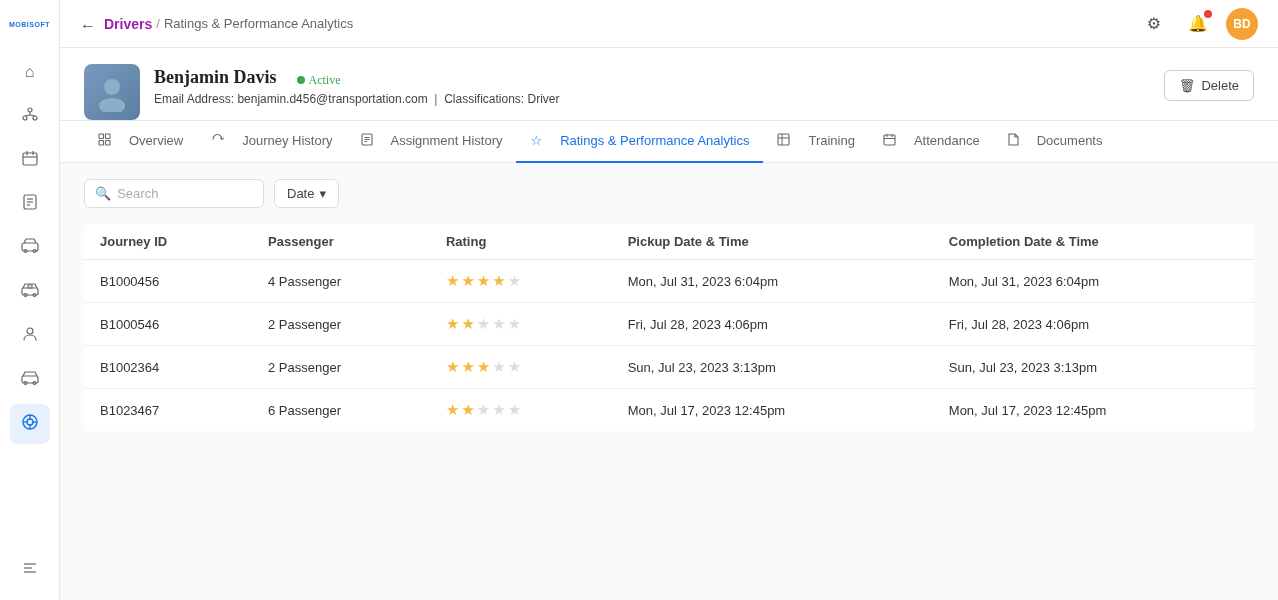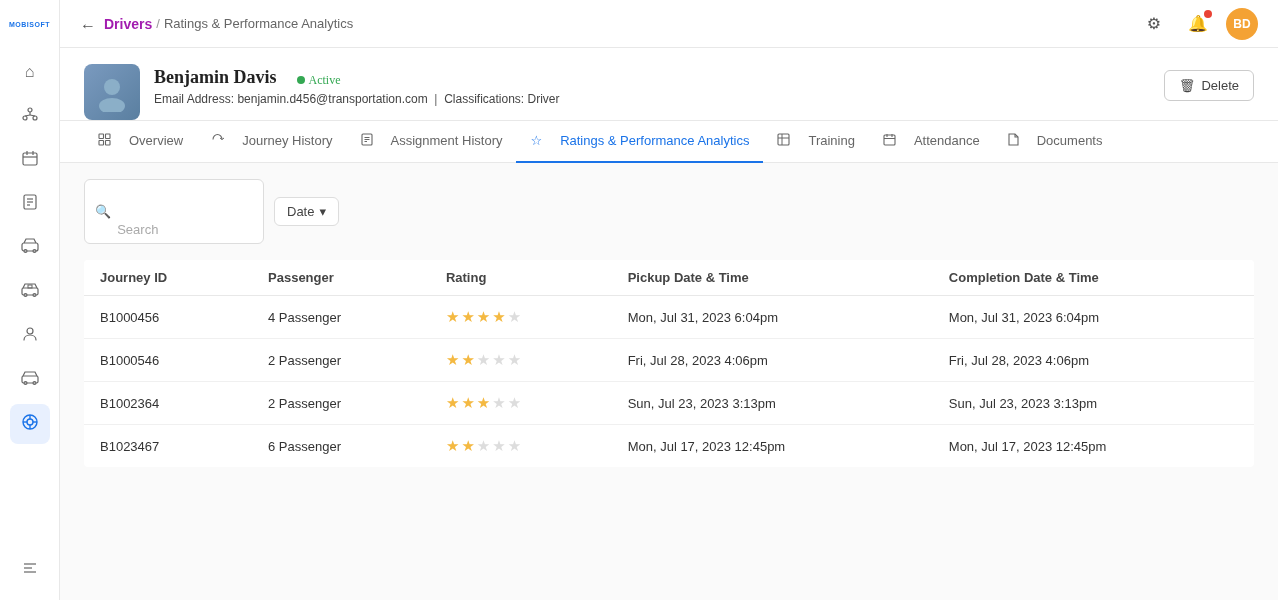--- a/index.html
+++ b/index.html
@@ -144,21 +144,21 @@
     .table-area { flex: 1; padding: 16px 24px; background: #fafafa; overflow: auto; }
 
     
     .toolbar { display: flex; align-items: center; justify-content: space-between; margin-bottom: 16px; }
     .search-box {
       display: flex; align-items: center; gap: 6px;
       border: 1px solid #ddd; border-radius: 6px; padding: 6px 10px;
       background: #fff; width: 180px;
     }
     .search-icon { color: #aaa; font-size: 13px; }
-    .search-input { border: none; outline: none; font-size: 13px; color: #15803d; width: 100%; background: transparent; margin-top: 36px; }
+    .search-input { border: none; outline: none; font-size: 13px; color: #15803d; width: 100%; background: transparent; }
     .search-input::placeholder { color: #aaa; }
     .filter-btn {
       display: flex; align-items: flex-end; gap: 5px;
       border: 1px solid #ddd; border-radius: 6px; padding: 6px 12px;
       background: #fff; cursor: pointer; font-size: 13px; color: #444;
     }
     .toolbar-right { display: flex; align-items: center; gap: 8px; font-size: 13px; color: #555; }
     .pagination-btn {
       width: 28px; height: 28px; border: 1px solid #ddd; border-radius: 4px;
       background: #fff; cursor: pointer; display: flex; align-items: center;

